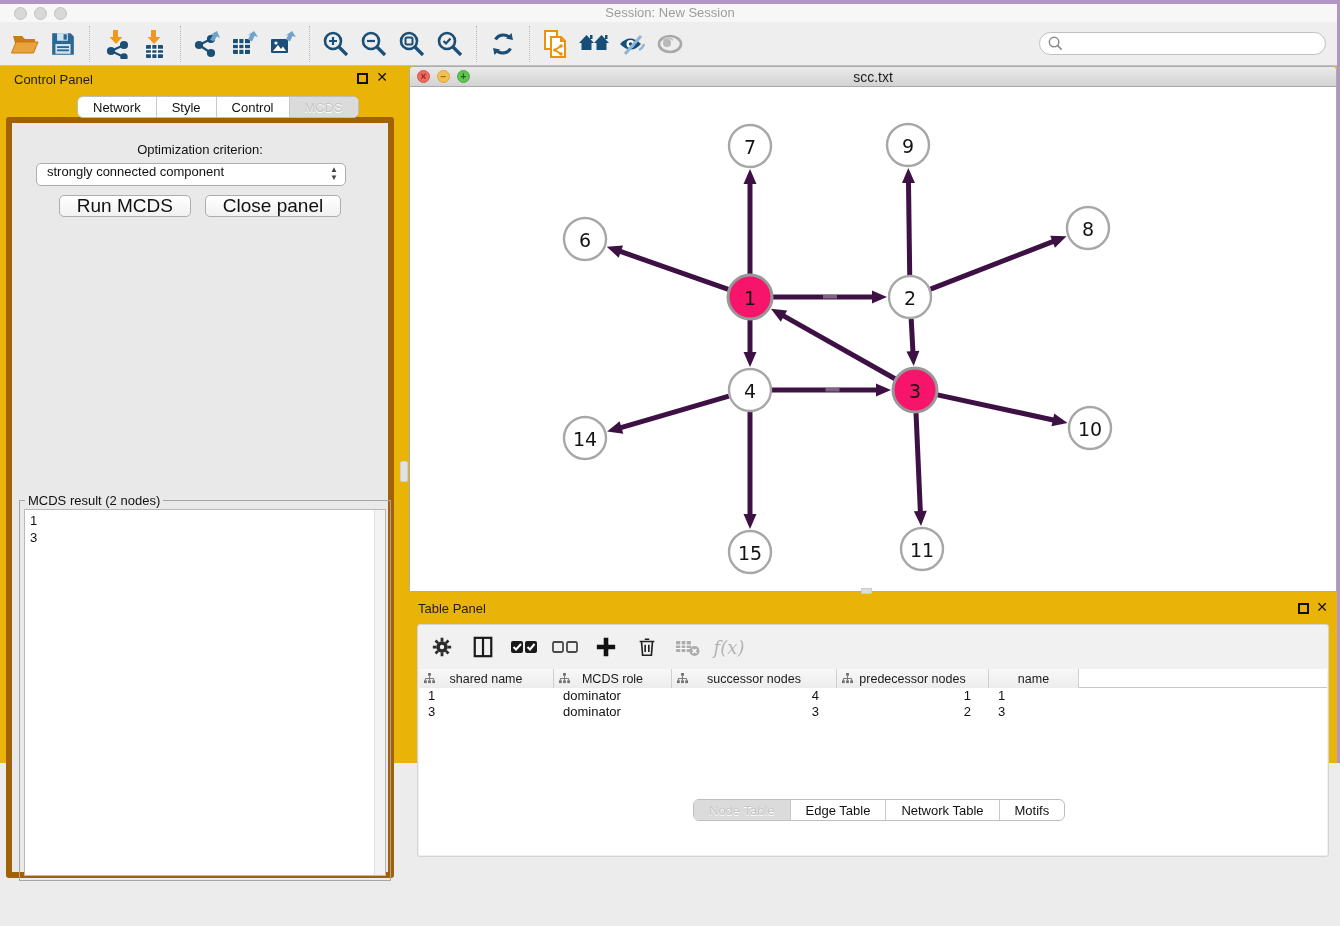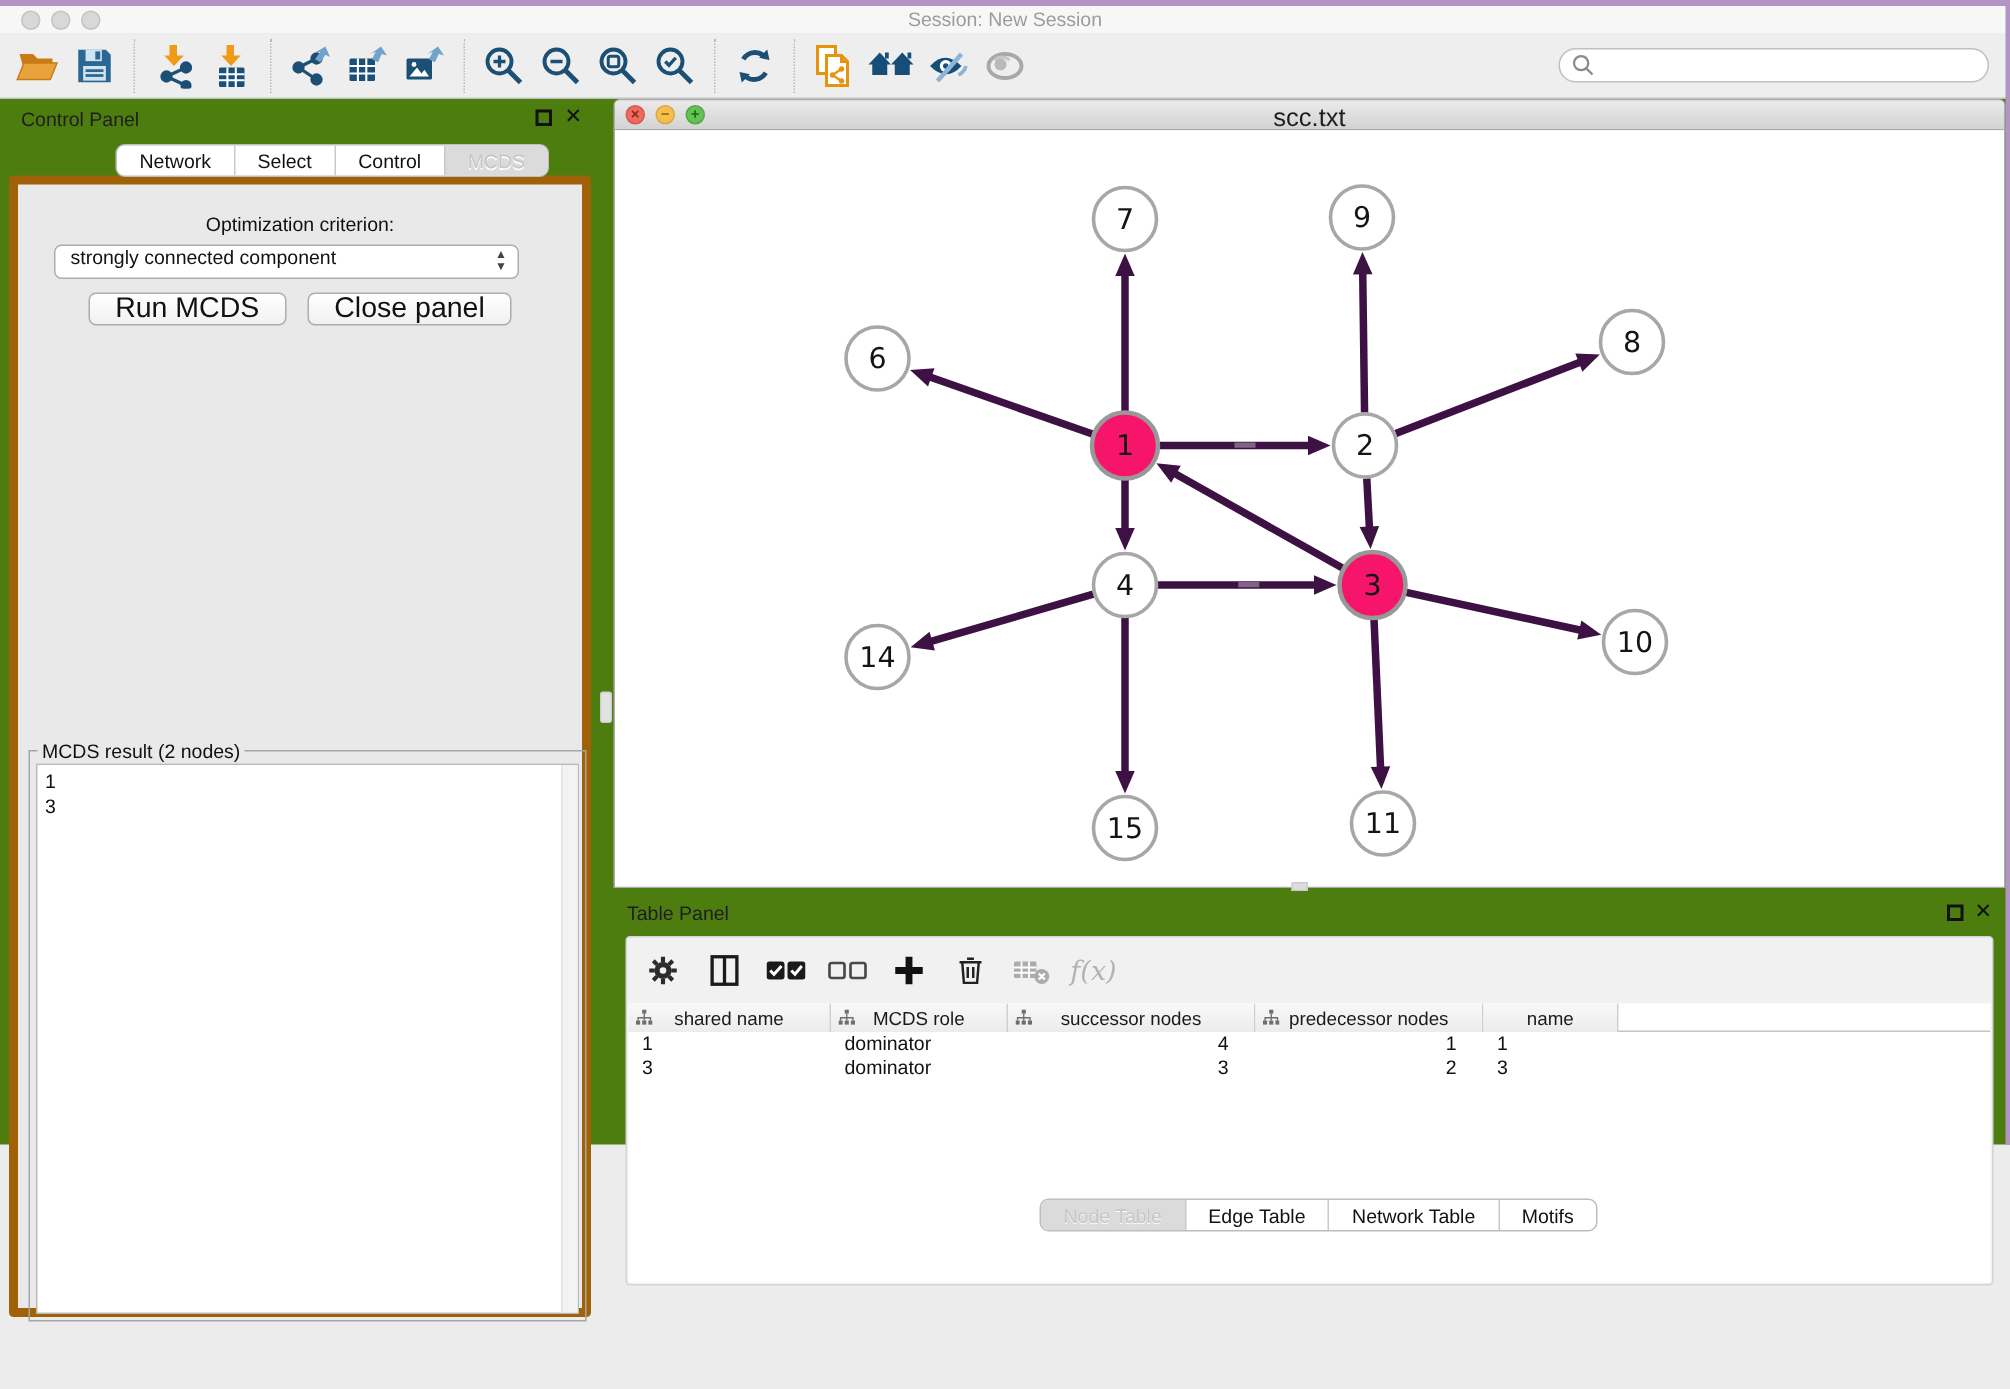--- a/index.html
+++ b/index.html
@@ -1,18 +1,18 @@
 <!DOCTYPE html>
 <html><head>
 <meta charset="utf-8">
 <style>
   * { margin:0; padding:0; box-sizing:border-box; }
   html,body { width:1340px; height:926px; }
   body { font-family:"Liberation Sans","DejaVu Sans",sans-serif; background:#ECECEC; overflow:hidden; }
-  .app { position:relative; width:1340px; height:763px; background:#4d7c0f; }
+  .app { position:relative; width:1340px; height:763px; background:#eab308; }
 
   
   .purple-strip { position:absolute; left:0; top:0; width:100%; height:4px; background:#B295C5; z-index:50; }
   .right-strip  { position:absolute; right:0; top:0; width:3px; height:100%; background:#B295C5; z-index:50; }
   .titlebar { position:absolute; left:0; top:4px; width:100%; height:18px; background:#F7F7F7; }
   .traffic { position:absolute; left:14px; top:3px; display:flex; gap:7px; }
   .tl { width:13px; height:13px; border-radius:50%; background:#D8D8D8; border:1px solid #C3C3C3; }
   .app-title { position:absolute; left:0; right:0; top:1px; text-align:center; font-size:13px; color:#9C9C9C; }
 
   
@@ -57,21 +57,21 @@
   .network-window { position:absolute; left:409px; top:66px; width:928px; height:526px;
                     border:1px solid #ABABAB; border-radius:4px 4px 0 0; background:#fff; }
   .nw-titlebar { position:absolute; left:0; top:0; right:0; height:20px; background:linear-gradient(#EAEAEA,#D3D3D3);
                  border-bottom:1px solid #A9A9A9; border-radius:4px 4px 0 0; }
   .nw-lights { position:absolute; left:7px; top:3px; display:flex; gap:7px; }
   .nwl { width:13px; height:13px; border-radius:50%; font-size:10px; font-weight:bold; text-align:center;
          line-height:12px; }
   .nwl-close { background:#EE6A5E; border:1px solid #D4584E; color:#8C2B22; }
   .nwl-min   { background:#F5BF4F; border:1px solid #DBA742; color:#8F6A1B; }
   .nwl-zoom  { background:#61C354; border:1px solid #52A948; color:#23641D; }
-  .nw-title { position:absolute; left:0; right:0; top:2px; text-align:center; font-size:17px; color:#1E1E1E; }
+  .nw-title { position:absolute; left:0; right:0; top:2px; text-align:center; font-size:14px; color:#1E1E1E; }
   .nw-canvas { position:absolute; left:0; top:20px; right:0; bottom:0; background:#fff; }
 
   
   .table-panel { position:absolute; left:409px; top:597px; width:928px; height:296px; }
   .tp-header { position:absolute; left:9px; top:4px; font-size:13px; color:#1E1E1E; }
   .tp-float { right:28px; } .tp-close { right:9px; }
   .tp-body { position:absolute; left:8px; top:27px; width:912px; height:233px; background:#F1F1F1;
              border:1px solid #D4D4D4; border-radius:3px; }
   .tp-toolbar { position:absolute; left:10px; top:3px; height:38px; display:flex; align-items:center; gap:13px;justify-content:space-between; }
   .tpt-btn { width:28px; height:28px; display:flex; align-items:center; justify-content:center; }
@@ -273,21 +273,21 @@
       <input placeholder="" style="">
     </div>
   </div>
 
   <div class="control-panel">
     <div class="cp-header">Control Panel</div>
     <span class="win-float cp-float"></span>
     <span class="win-close cp-close">✕</span>
     <div class="seg-tabs cp-tabs" id="cp-tabs">
         <span class="seg-tab">Network</span>
-        <span class="seg-tab">Select</span>
+        <span class="seg-tab">Style</span>
         <span class="seg-tab">Control</span>
         <span class="seg-tab selected">MCDS</span>
       </div>
     <div class="cp-content">
       <div class="opt-label">Optimization criterion:</div>
       <div class="criterion-select">
         <span>strongly connected component</span>
         <span class="select-arrows">
             <span>▲</span>
             <span>▼</span>

